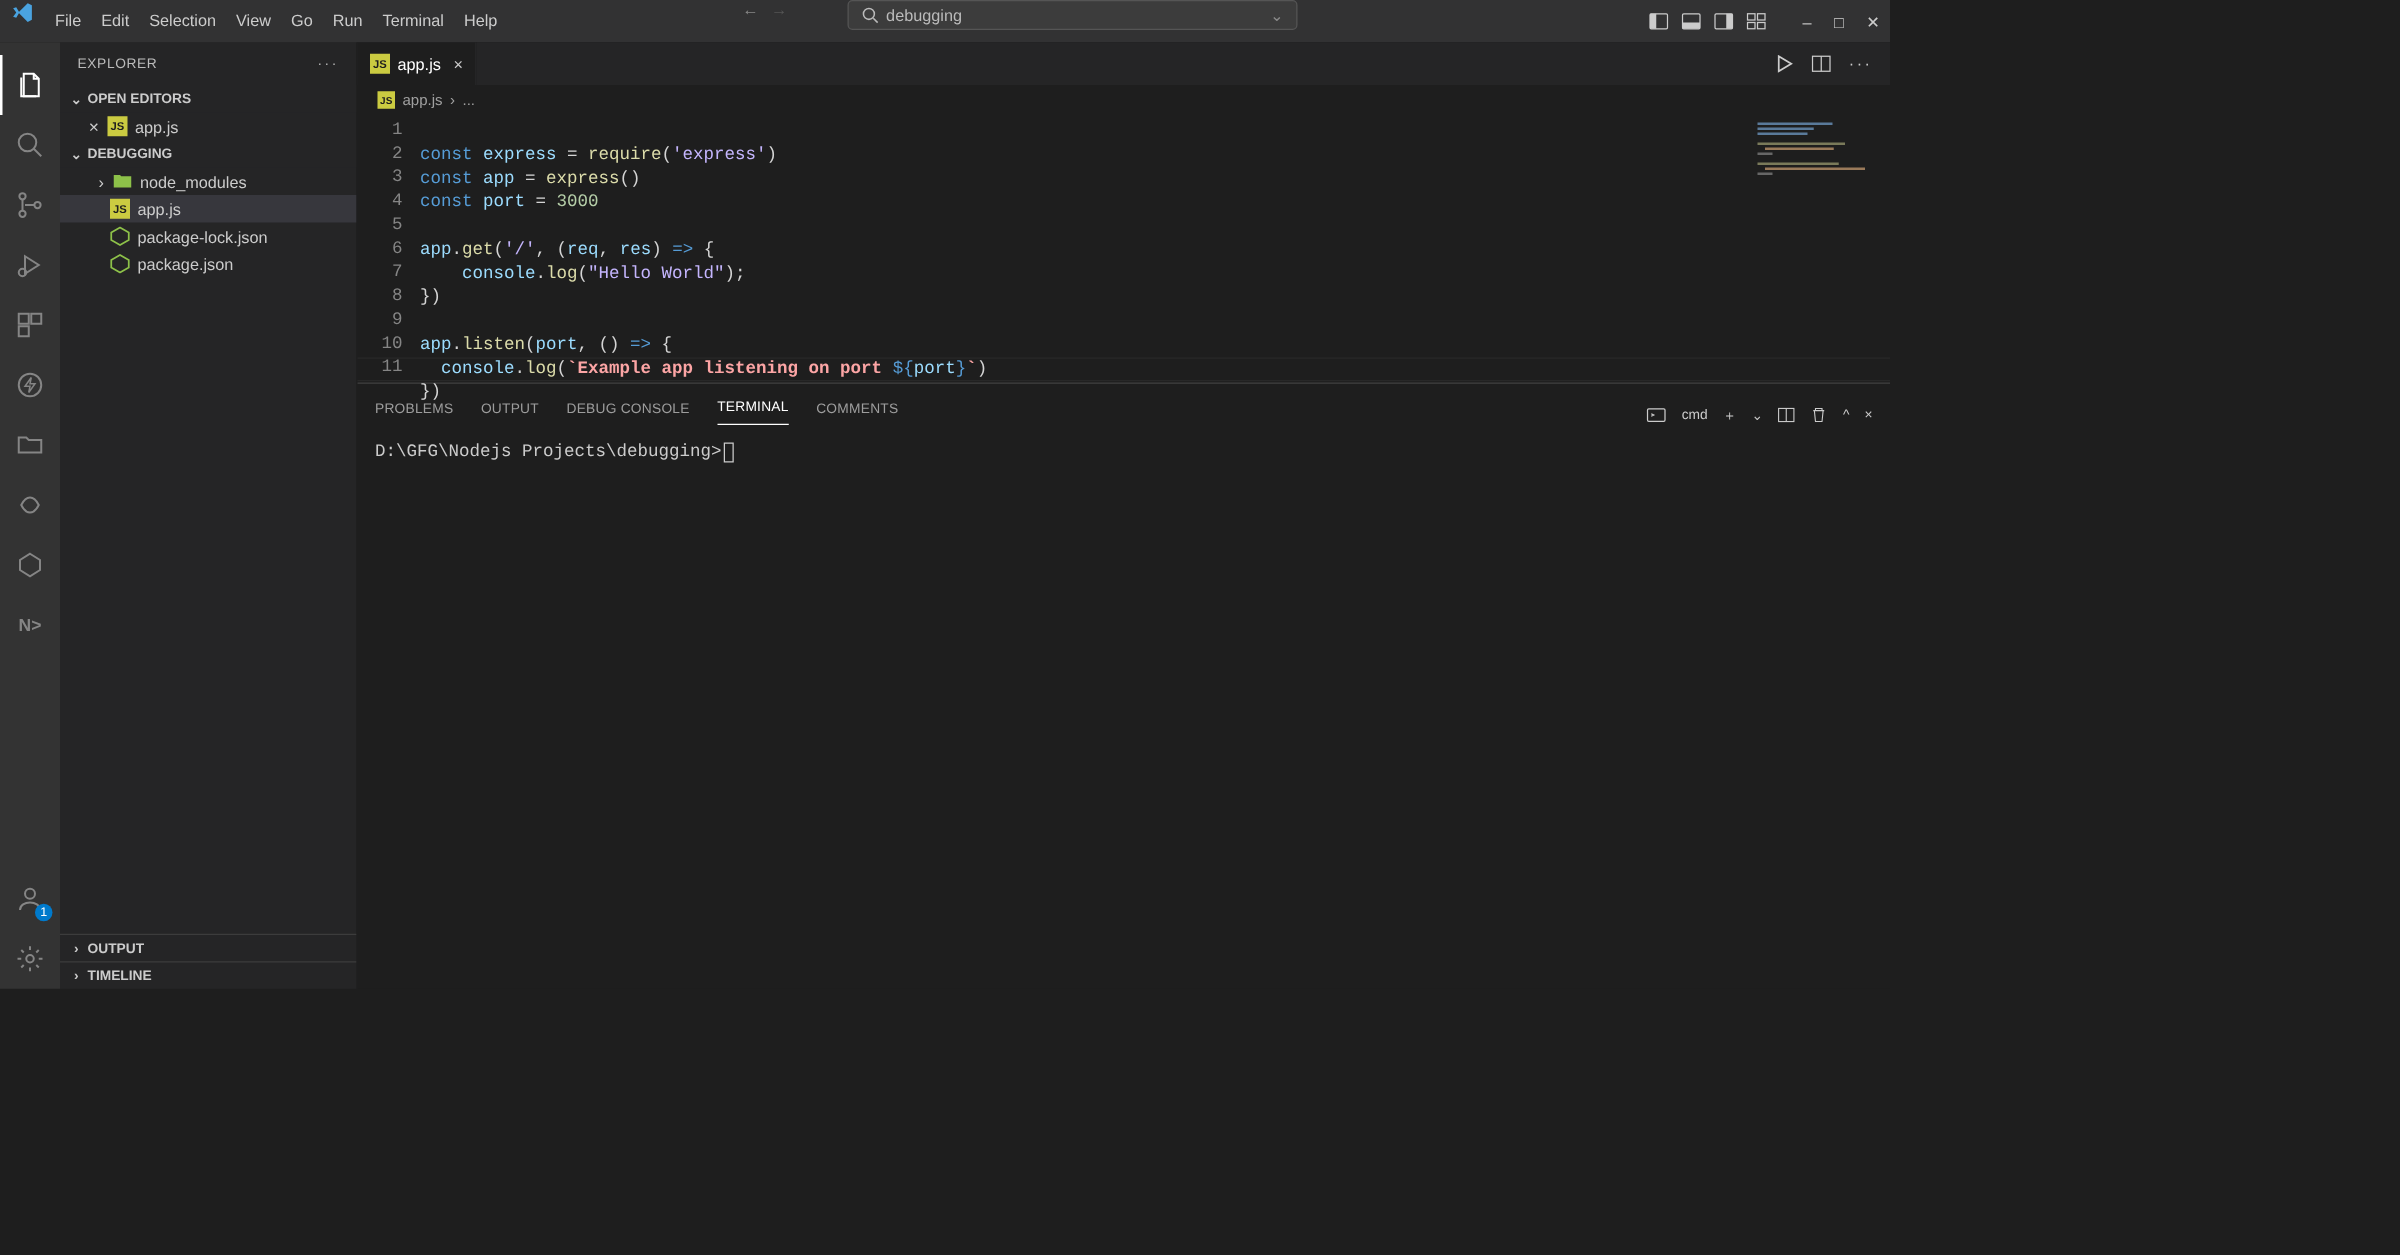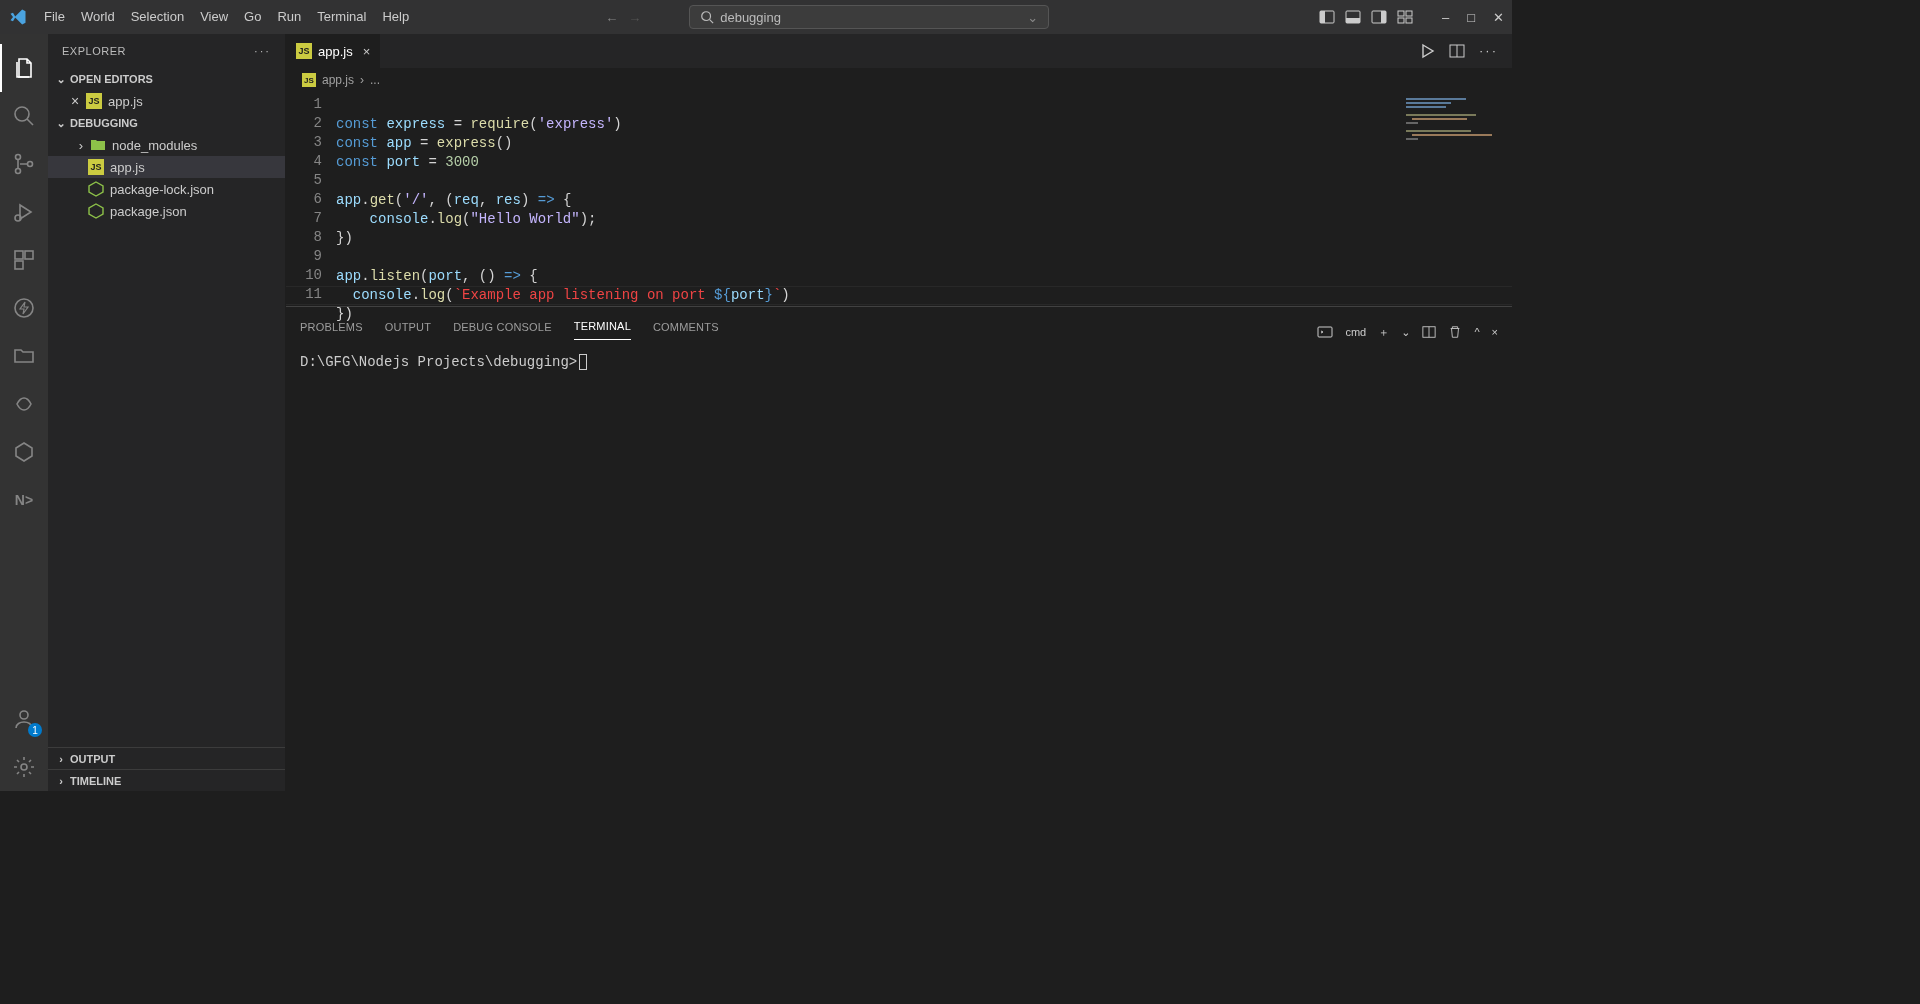--- a/index.html
+++ b/index.html
@@ -17,21 +17,20 @@
 .app {
   width:1512px; height:791px;
   position:absolute; left:0; top:0;
 }
 
 
 .title-bar {
   height:34px;
   background:#323233;
   display:flex;
-  align-items:center;
   padding:0 8px;
   gap:8px;
 }
 .vs-logo { width:20px; height:20px; display:flex; align-items:center; justify-content:center;}
 .menu { display:flex; gap:0; }
 .menu-item { padding:0 8px; line-height:34px; color:#cccccc; cursor:default;}
 .nav-arrows { display:flex; gap:10px; margin-left:180px; color:#888;}
 .search-box {
   display:flex; align-items:center;
   width:360px; height:24px;
@@ -172,21 +171,21 @@
   line-height:19px;
   white-space:pre;
 }
 .tok-kw { color:#569cd6; }
 .tok-fn { color:#dcdcaa;text-align:center; }
 .tok-str { color:#c4b5fd; }
 .tok-num { color:#b5cea8; }
 .tok-var { color:#9cdcfe; }
 .tok-param{ color:#9cdcfe; }
 .tok-arrow{ color:#569cd6;}
-.tok-tmpl{ color:#ef4444;}
+.tok-tmpl{ color:#fca5a5;font-weight:bold;}
 .tok-tvar{ color:#9cdcfe;}
 
 .cursor-line {
   position:absolute;
   left:0; right:0;
   height:19px;
   border-top:1px solid #282828;
   border-bottom:1px solid #282828;
   pointer-events:none;
 }
@@ -239,21 +238,21 @@
 <div class="app">
 
   <div class="title-bar">
     <span class="vs-logo">
       <svg viewBox="0 0 24 24" width="20" height="20">
           <path fill="#4aa3e0" d="M17 3l4 2v14l-4 2-9-9 9-9zM3 8l3-1 3 5-3 5-3-1 3-4-3-4z"></path>
         </svg>
     </span>
     <div class="menu">
       <span class="menu-item">File</span>
-      <span class="menu-item">World</span>
+      <span class="menu-item">Edit</span>
       <span class="menu-item">Selection</span>
       <span class="menu-item">View</span>
       <span class="menu-item">Go</span>
       <span class="menu-item">Run</span>
       <span class="menu-item">Terminal</span>
       <span class="menu-item">Help</span>
     </div>
     <div class="nav-arrows">
       <span>←</span>
       <span style="color:#555">→</span>

